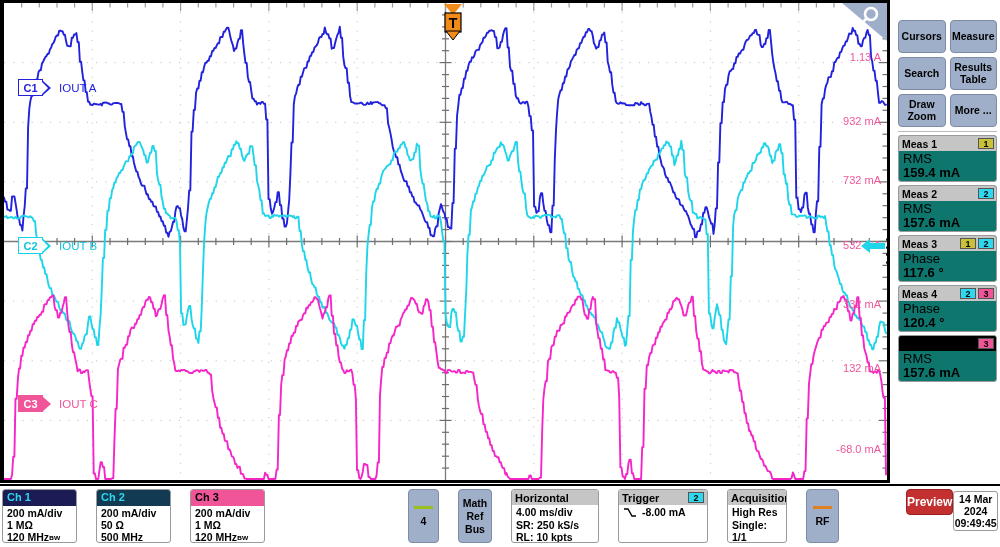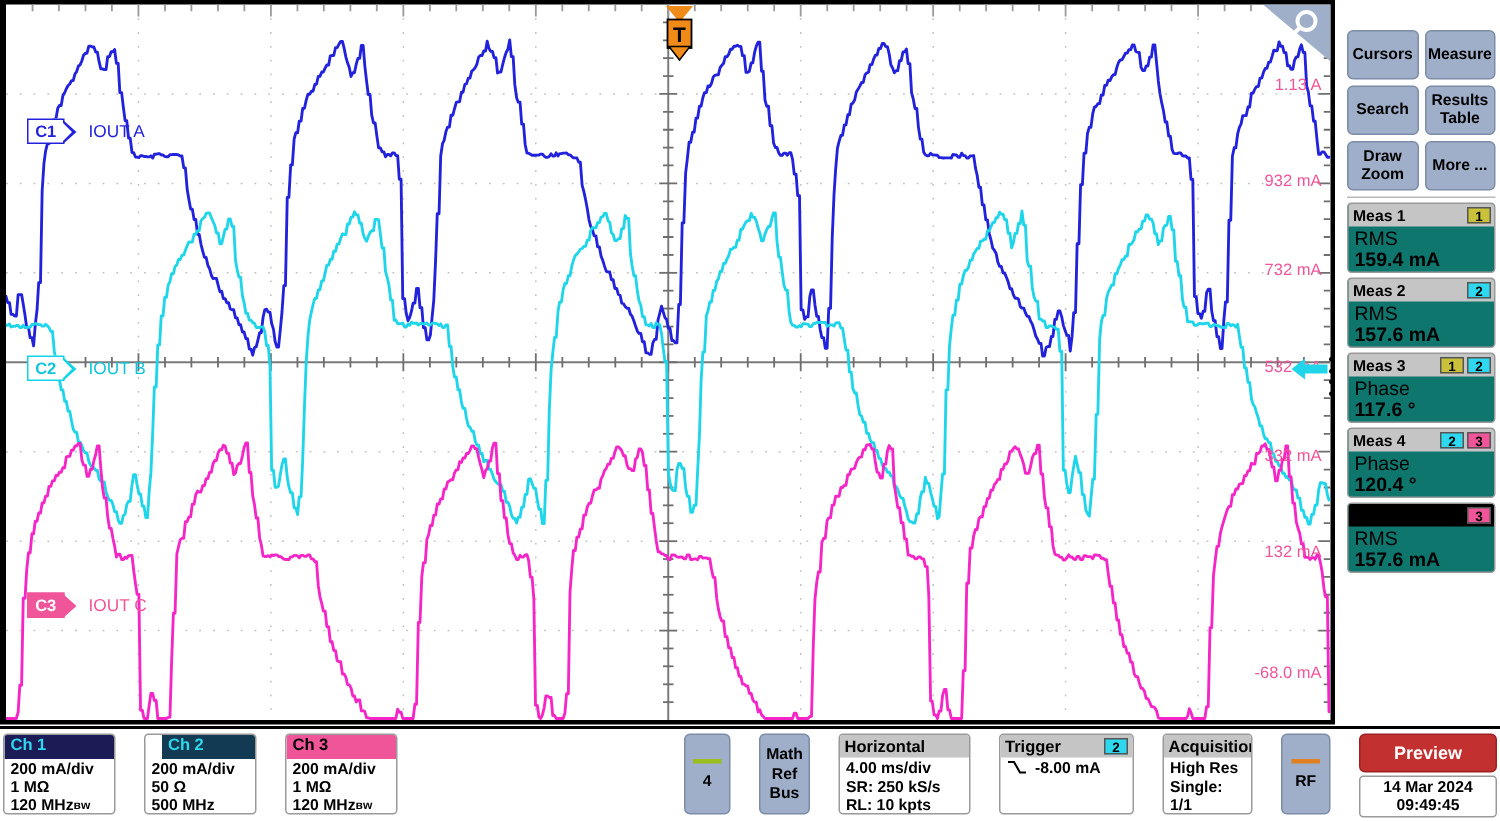--- a/index.html
+++ b/index.html
@@ -242,21 +242,21 @@
     flex: none;
   }
   .chan-head {
     height: 16px;
     font-size: 11px;
     font-weight: bold;
     line-height: 15px;
     padding-left: 4px;
   }
   .chan-head.c1 { background: #1B1B56; color: #2ED8EE; }
-  .chan-head.c2 { background: #123A52; color: #2ED8EE; margin-left: 11px; }
+  .chan-head.c2 { background: #123A52; color: #2ED8EE; }
   .chan-head.c3 { background: #F0559A; color: #000000; }
   .chan-body {
     font-size: 10.5px;
     line-height: 12.2px;
     padding: 1px 0 0 4px;
     color: #000;
     font-weight: bold;
   }
   .chan-body .bw { font-size: 8px; vertical-align: 1px; }
 
@@ -306,24 +306,24 @@
   .info-body {
     font-size: 10.5px;
     line-height: 12.5px;
     padding: 1px 4px;
     color: #000;
     font-weight: bold;
   }
 
   #preview-wrap {
     display: flex;
-    flex-direction: column;
     align-items: stretch;
     width: 92px;
     flex: none;
+    margin-left: 48px;
   }
   #preview-btn {
     background: #C23030;
     border: 1px solid #9E2020;
     border-radius: 4px;
     height: 26px;
     color: #fff;
     font-size: 12px;
     font-weight: bold;
     display: flex;

